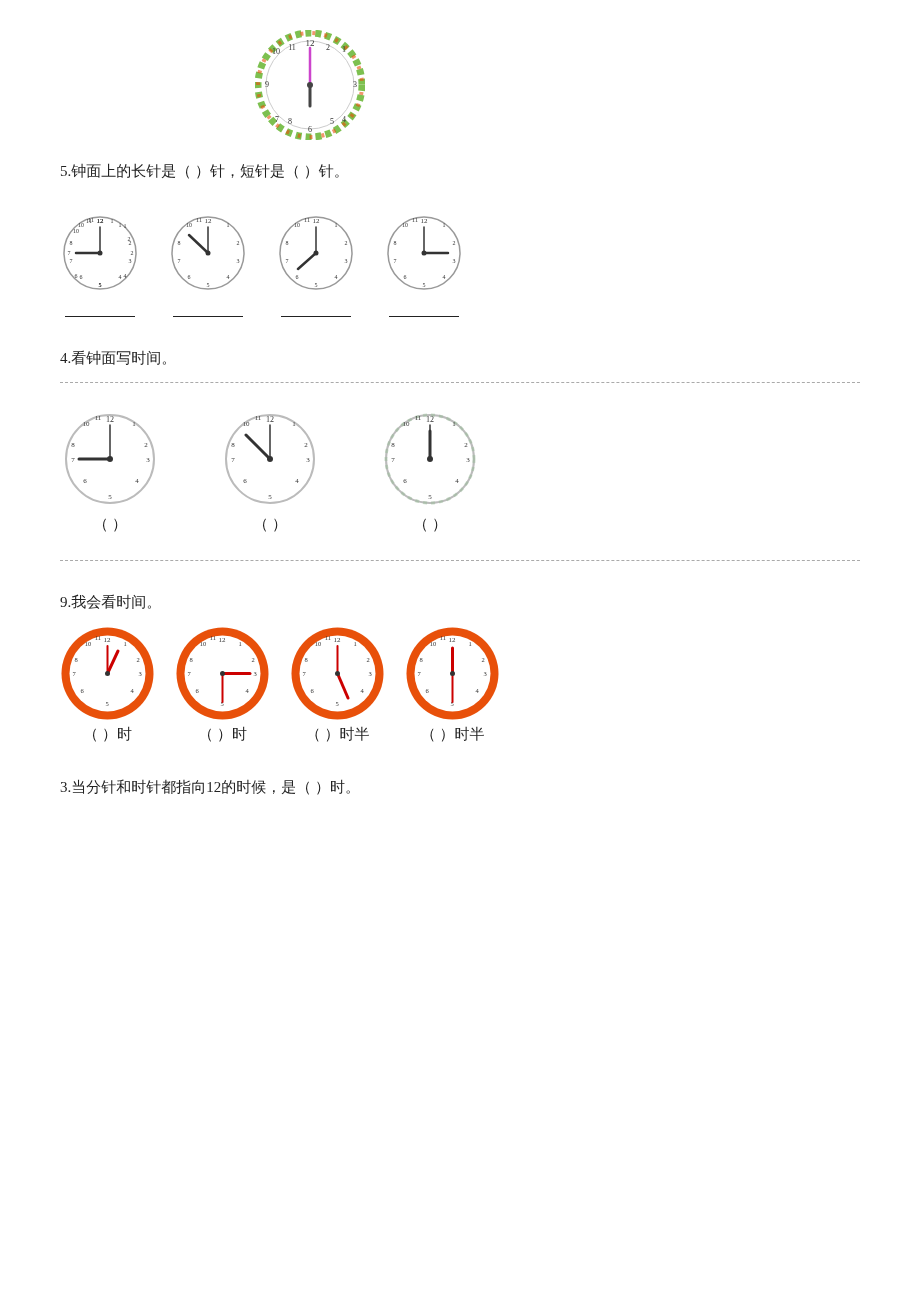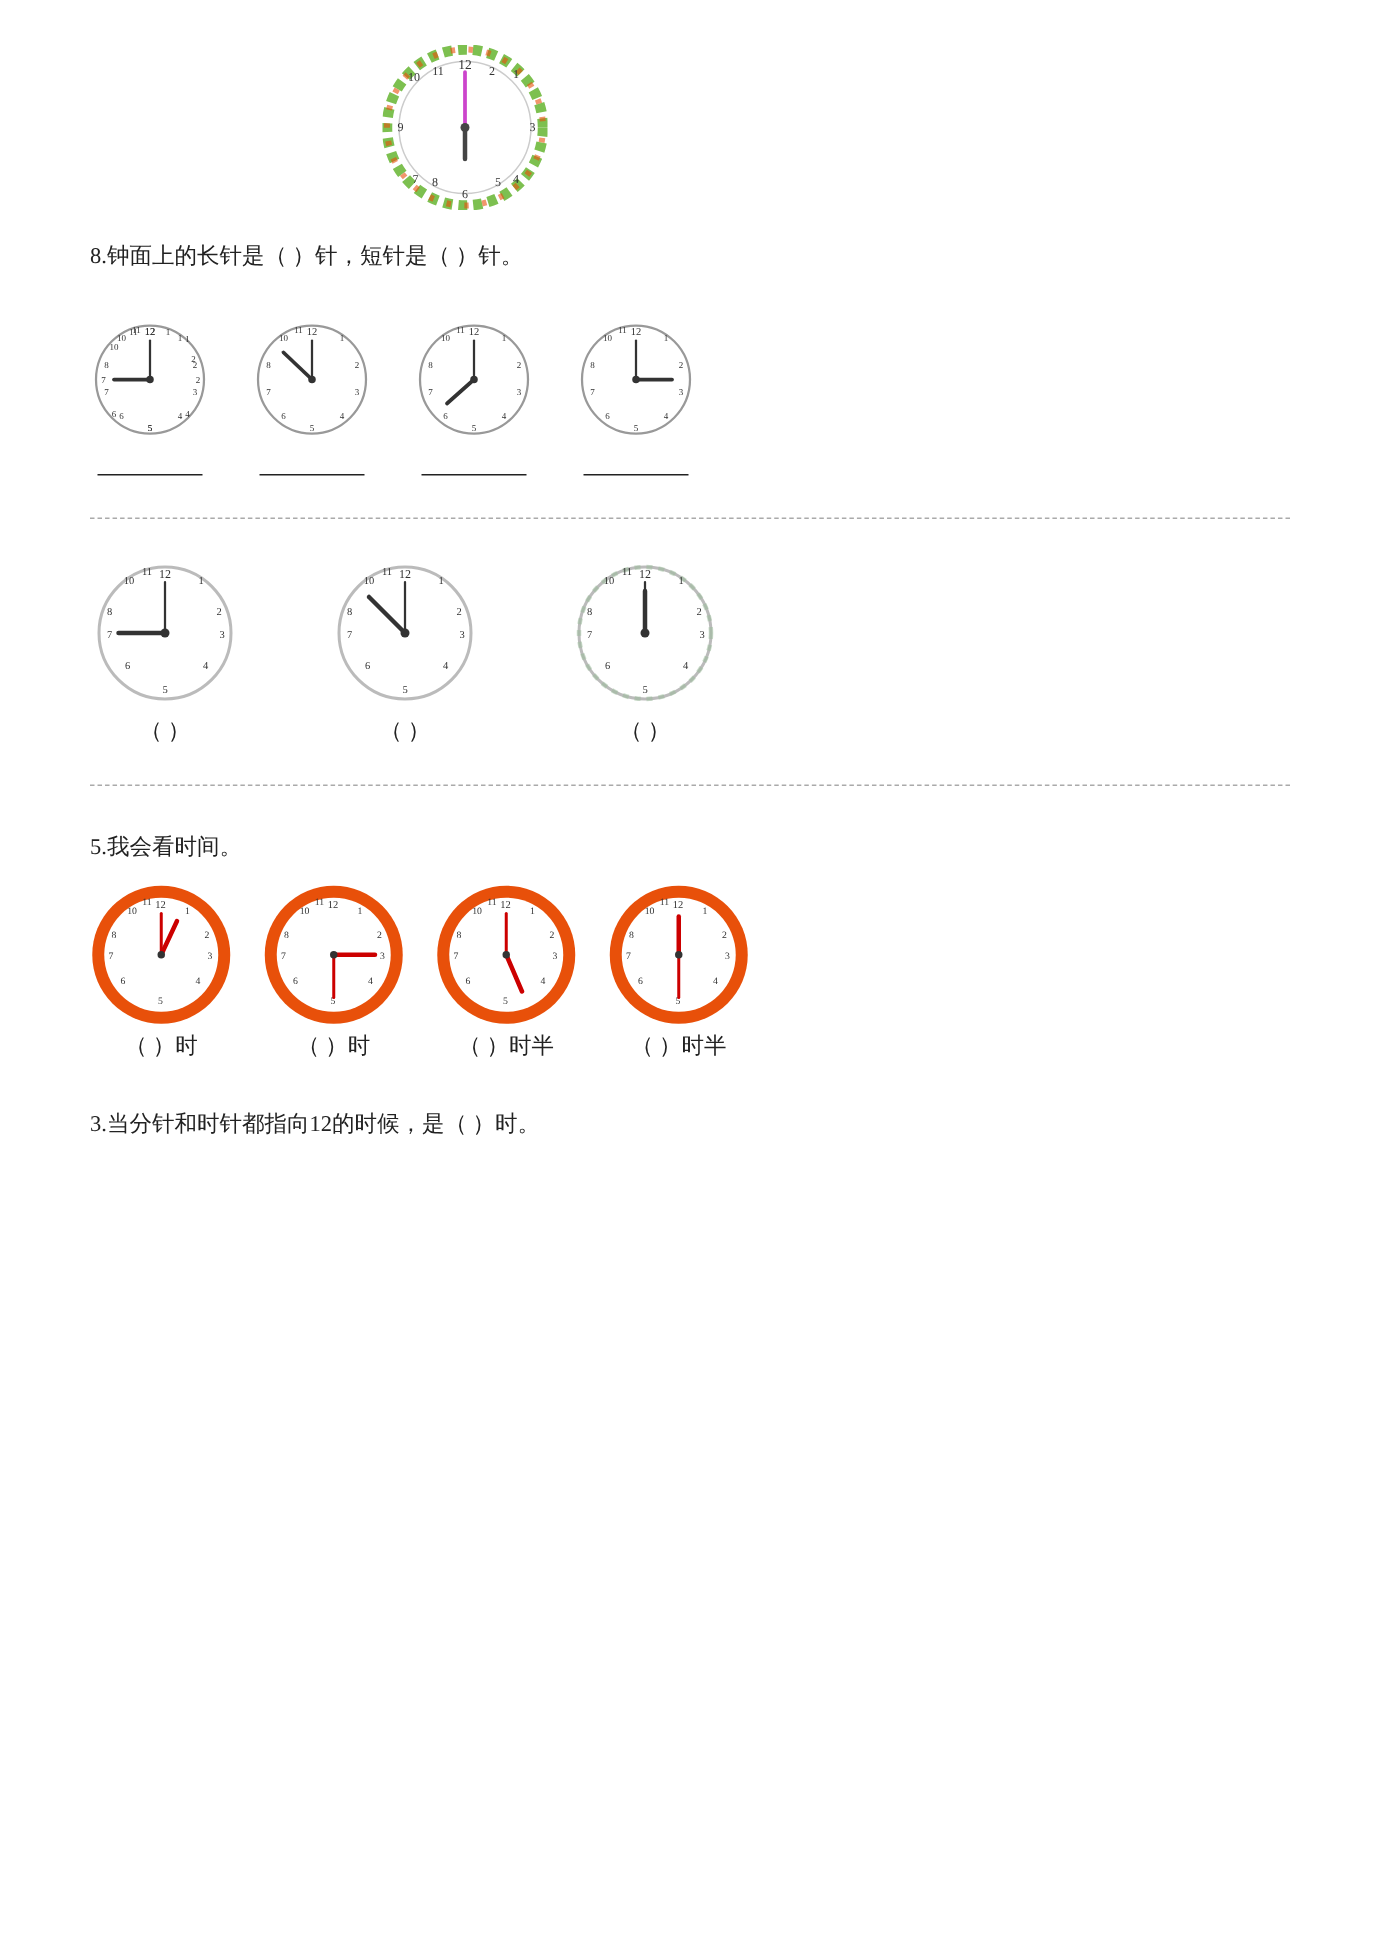--- a/index.html
+++ b/index.html
@@ -52,21 +52,21 @@
       <line x1="55" y1="55" x2="55" y2="18" stroke="#CC44CC" stroke-width="2.5" stroke-linecap="round"></line>
 
       <line x1="55" y1="55" x2="55" y2="76" stroke="#444" stroke-width="3" stroke-linecap="round"></line>
 
       <circle cx="55" cy="55" r="3" fill="#444"></circle>
     </svg>
   </div>
 </div>
 
 <div class="section">
-  <div class="question-label">8.钟面上的长针是（     ）针，短针是（     ）针。</div>
+  <div class="question-label">5.钟面上的长针是（     ）针，短针是（     ）针。</div>
 
 </div>
 
 <div class="section">
   <div class="clocks-row">
 
     <div class="clock-item">
       <svg width="80" height="80" viewBox="0 0 80 80" class="clock-svg">
         <circle cx="40" cy="40" r="36" fill="white" stroke="#999" stroke-width="1.5"></circle>
         <text x="40" y="10" text-anchor="middle" font-size="7" fill="#333">12</text>
@@ -166,20 +166,21 @@
 
         <line x1="40" y1="40" x2="64" y2="40" stroke="#333" stroke-width="2.5" stroke-linecap="round"></line>
         <circle cx="40" cy="40" r="2.5" fill="#333"></circle>
       </svg>
       <div class="blank-underline"></div>
     </div>
   </div>
 </div>
 
 <div class="section" style="margin-top:20px;">
+  <div class="question-label">4.看钟面写时间。</div>
 
   <div style="border-top:1px dashed #aaa; border-bottom:1px dashed #aaa; padding:16px 0; margin:10px 0;">
     <div class="clocks-row-3">
 
       <div class="clock-item">
         <svg width="100" height="100" viewBox="0 0 100 100" class="clock-svg">
           <circle cx="50" cy="50" r="44" fill="white" stroke="#bbb" stroke-width="2"></circle>
           <text x="50" y="13" text-anchor="middle" font-size="8" fill="#333">12</text>
           <text x="74" y="17" text-anchor="middle" font-size="7" fill="#333">1</text>
           <text x="86" y="38" text-anchor="middle" font-size="7" fill="#333">2</text>
@@ -244,21 +245,21 @@
           <line x1="50" y1="50" x2="50" y2="22" stroke="#333" stroke-width="3" stroke-linecap="round"></line>
           <circle cx="50" cy="50" r="3" fill="#333"></circle>
         </svg>
         <div style="font-size:15px;">（    ）</div>
       </div>
     </div>
   </div>
 </div>
 
 <div class="section" style="margin-top:24px;">
-  <div class="question-label">5.我会看时间。</div>
+  <div class="question-label">9.我会看时间。</div>
 
   <div class="section-5-row">
 
     <div class="section-5-item">
       <svg width="95" height="95" viewBox="0 0 95 95" class="clock-svg">
 
         <circle cx="47.5" cy="47.5" r="46" fill="#E8500A" stroke="none"></circle>
         <circle cx="47.5" cy="47.5" r="38" fill="white" stroke="none"></circle>
         <text x="47" y="16" text-anchor="middle" font-size="7" fill="#333">12</text>
         <text x="65" y="20" text-anchor="middle" font-size="6.5" fill="#333">1</text>

